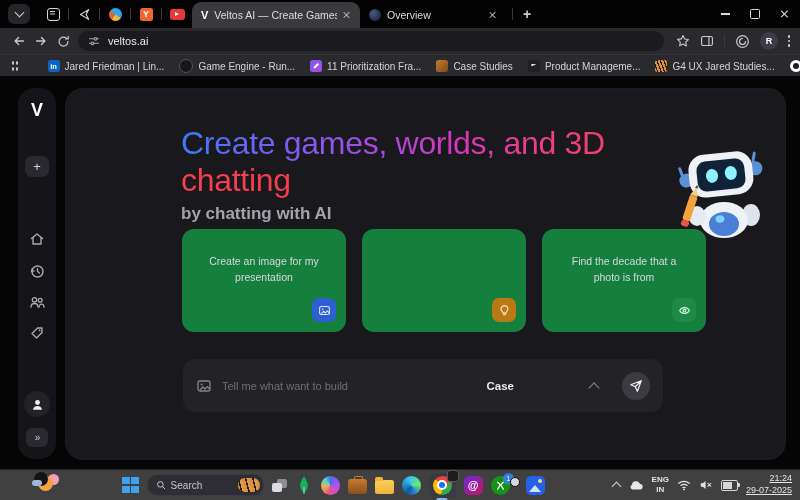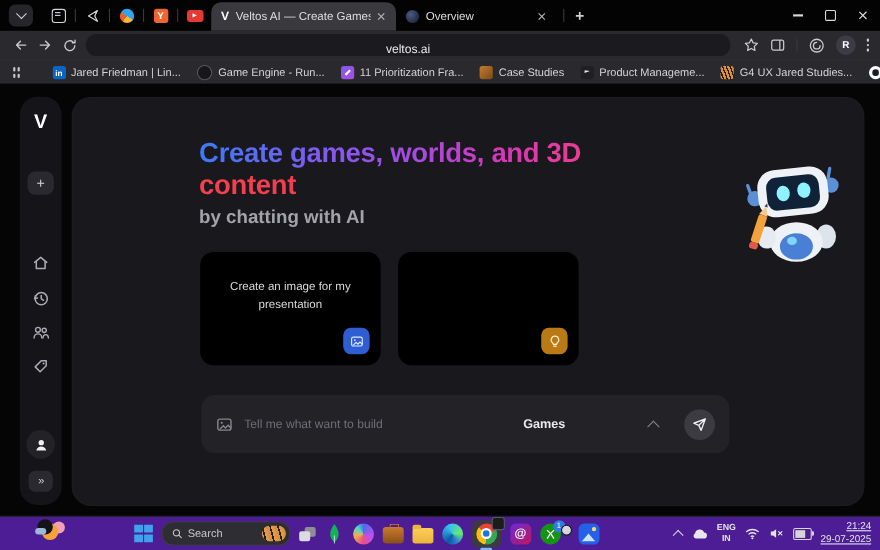--- a/index.html
+++ b/index.html
@@ -32,21 +32,21 @@
   .wincontrols{margin-left:auto;display:flex;height:100%;}
   .wc{width:30px;display:flex;align-items:center;justify-content:center;}
   .wc-min{width:9px;height:1.4px;background:#d9d9dd;}
   .wc-max{width:8px;height:8px;border:1.2px solid #d9d9dd;border-radius:1.5px;}
   .wc .xico{transform:scale(1.15);}
   .wc .xico::before,.wc .xico::after{background:#d9d9dd;}
 
   
   .toolbar{position:absolute;top:28px;left:0;right:0;height:26px;background:#2a292d;display:flex;align-items:center;padding:0 8px;}
   .navbtn{width:22px;height:22px;display:flex;align-items:center;justify-content:center;}
-  .addressbar{width:566px;height:20px;background:#1b1a1e;border-radius:10px;display:flex;align-items:center;gap:8px;padding:0 10px;margin-left:4px;flex-direction:column;}
+  .addressbar{width:566px;height:20px;background:#1b1a1e;border-radius:10px;display:flex;align-items:center;gap:8px;padding:0 10px;margin-left:4px;}
   .url{color:#e9e9eb;font-size:11px;}
   .tb-right{display:flex;align-items:center;gap:10px;margin-left:12px;}
   .avatarR{width:18px;height:18px;border-radius:50%;background:#3c3b46;color:#fff;font-size:9px;font-weight:bold;display:flex;align-items:center;justify-content:center;}
   .kebab{display:flex;flex-direction:column;gap:2px;}
   .kebab i{width:2.4px;height:2.4px;border-radius:50%;background:#cfcfd4;}
 
   
   .bookmarks{position:absolute;top:54px;left:0;right:0;height:22px;background:#2a292d;border-top:1px solid #343339;display:flex;align-items:center;gap:15px;padding:0 12px;}
   .gridico{width:10px;height:10px;display:grid;grid-template-columns:1fr 1fr;grid-template-rows:1fr 1fr;gap:1.5px;}
   .gridico i{border:1.2px solid #c6c6cb;border-radius:1px;}
@@ -68,40 +68,40 @@
 
   .sidebar{position:absolute;left:18px;top:12px;width:38px;height:371px;background:#151418;border-radius:16px;}
   .sb-logo{position:absolute;top:12px;left:0;width:38px;text-align:center;color:#fff;font-size:18px;font-weight:bold;}
   .sb-plus{position:absolute;top:68px;left:7px;width:24px;height:21px;background:#2a292f;border-radius:7px;color:#d4d4d8;font-size:13px;display:flex;align-items:center;justify-content:center;}
   .sb-ico{position:absolute;left:11px;width:16px;height:16px;}
   .sb-avatar{position:absolute;top:303px;left:6px;width:26px;height:26px;border-radius:50%;background:#232227;display:flex;align-items:center;justify-content:center;}
   .sb-expand{position:absolute;top:340px;left:8px;width:22px;height:19px;background:#2a292f;border-radius:6px;color:#cfcfd4;font-size:10px;display:flex;align-items:center;justify-content:center;letter-spacing:-1px;}
 
   .canvas{position:absolute;left:65px;top:12px;width:721px;height:372px;background:#19181c;border-radius:18px;border:1px solid rgba(255,255,255,0.02);box-sizing:border-box;}
   .hero{position:absolute;left:115px;top:36px;width:480px;}
-  .hero h1{margin:0;font-size:25px;font-weight:bold;line-height:1.15;letter-spacing:-0.3px;}
+  .hero h1{margin:0;font-size:32px;font-weight:normal;line-height:1.15;letter-spacing:-0.3px;}
   .grad1{background:linear-gradient(90deg,#3b7bf7 0%,#7c5cf0 22%,#a94ae0 42%,#d637b8 58%,#ef3f86 76%,#f23f55 100%);-webkit-background-clip:text;background-clip:text;color:transparent;display:block;}
   .grad2{background:linear-gradient(90deg,#f4404f,#e93355);-webkit-background-clip:text;background-clip:text;color:transparent;display:block;}
   .subtitle{color:#a3a3ab;font-size:17px;font-weight:bold;margin-top:5px;}
 
   .robot{position:absolute;right:10px;top:56px;width:108px;height:98px;}
 
   .cards{position:absolute;left:116px;top:140px;display:flex;gap:16px;}
-  .card{width:164px;height:103px;background:#000000;border-radius:12px;position:relative;}
+  .card{width:164px;height:103px;background:#15803d;border-radius:12px;position:relative;}
   .card-text{padding:25px 20px 0;color:#d7d8da;font-size:10.5px;line-height:1.5;text-align:center;}
   .tile{position:absolute;right:10px;bottom:10px;width:24px;height:24px;border-radius:7px;display:flex;align-items:center;justify-content:center;}
 
   .composer{position:absolute;left:117px;top:270px;width:480px;height:53px;background:#232226;border-radius:12px;display:flex;align-items:center;padding:0 13px;box-sizing:border-box;}
   .ph{margin-left:10px;color:#6e6e76;font-size:11px;flex:1;}
   .mode{color:#e9e9eb;font-size:11.5px;font-weight:bold;}
   .chev-u{width:7px;height:7px;border-left:1.5px solid #85858c;border-top:1.5px solid #85858c;transform:rotate(45deg);margin:4px 0 0 76px;}
   .send{margin-left:24px;width:28px;height:28px;border-radius:50%;background:#3c3b41;display:flex;align-items:center;justify-content:center;}
 
   
-  .taskbar{position:absolute;left:0;right:0;bottom:0;height:30px;background:#4c1d95;border-top:1px solid #232228;}
+  .taskbar{position:absolute;left:0;right:0;bottom:0;height:30px;background:#404040;border-top:1px solid #232228;}
   .weather{position:absolute;left:32px;top:4px;width:30px;height:22px;}
   .w-pink{position:absolute;right:3px;top:0;width:11px;height:11px;border-radius:50%;background:#f2a0b5;}
   .w-moon{position:absolute;left:6px;top:2px;width:15px;height:15px;border-radius:50%;background:#f5a23c;}
   .w-moon::after{content:"";position:absolute;left:-4px;top:-4px;width:14px;height:14px;border-radius:50%;background:#141317;}
   .w-cloud{position:absolute;left:0;top:6px;width:10px;height:6px;border-radius:5px;background:#9db8d8;}
   .tb-center{position:absolute;left:122px;top:0;height:30px;display:flex;align-items:center;gap:8px;}
   .winlogo{display:grid;grid-template-columns:7.5px 7.5px;grid-template-rows:7.5px 7.5px;gap:1.6px;}
   .winlogo i{background:#3fa2ef;border-radius:0.5px;}
   .searchpill{width:104px;height:20px;border-radius:10px;background:#2e2d33;border:1px solid #3c3b42;display:flex;align-items:center;gap:5px;padding:0 3px 0 8px;}
   .search-txt{color:#c6c6cc;font-size:10px;flex:1;}
@@ -320,21 +320,21 @@
             <path d="M3.2 13.5c.5-3 2.7-4 4.8-4s4.3 1 4.8 4z" fill="#f0f0f4"></path>
           </svg>
       </div>
       <div class="sb-expand">»</div>
     </aside>
 
     <main class="canvas">
       <div class="hero">
         <h1>
           <span class="grad1">Create games, worlds, and 3D</span>
-          <span class="grad2">content</span>
+          <span class="grad2">chatting</span>
         </h1>
         <div class="subtitle">by chatting with AI</div>
       </div>
 
       <svg class="robot" viewBox="0 0 108 98">
         <g transform="rotate(-6 54 40)">
           <circle cx="20" cy="32" r="7" fill="#5b8fd6"></circle>
           <circle cx="90" cy="27" r="7" fill="#5b8fd6"></circle>
           <rect x="88" y="10" width="3" height="11" rx="1.5" fill="#5b8fd6" transform="rotate(16 89 15)"></rect>
           <rect x="14" y="18" width="3" height="10" rx="1.5" fill="#5b8fd6" transform="rotate(-14 15 23)"></rect>
@@ -372,32 +372,43 @@
         <div class="card">
           <div class="tile" style="background-color: rgb(185, 122, 22);">
             <svg width="13" height="13" viewBox="0 0 16 16">
                 <g fill="none" stroke="#ffedc9" stroke-width="1.3" stroke-linecap="round">
                   <path d="M8 2a4.2 4.2 0 0 1 2.5 7.6c-.5.4-.8 1-.8 1.6H6.3c0-.6-.3-1.2-.8-1.6A4.2 4.2 0 0 1 8 2z"></path>
                   <path d="M6.6 13.2h2.8"></path>
                 </g>
               </svg>
           </div>
         </div>
+        <div class="card">
+          <div class="card-text">Find the decade that a photo is from</div>
+          <div class="tile" style="background-color: rgb(31, 138, 70);">
+            <svg width="13" height="13" viewBox="0 0 16 16">
+                <g fill="none" stroke="#d6ffe4" stroke-width="1.3">
+                  <path d="M2 8s2.2-3.7 6-3.7S14 8 14 8s-2.2 3.7-6 3.7S2 8 2 8z"></path>
+                  <circle cx="8" cy="8" r="1.7"></circle>
+                </g>
+              </svg>
+          </div>
+        </div>
       </div>
 
       <div class="composer">
         <svg width="16" height="16" viewBox="0 0 16 16">
             <g fill="none" stroke="#85858c" stroke-width="1.3">
               <rect x="2" y="3" width="12" height="10" rx="2"></rect>
               <circle cx="5.6" cy="6.4" r="1" fill="#85858c" stroke="none"></circle>
               <path d="M4 12l3-3 2 2 2.4-2.4 2.6 2.6"></path>
             </g>
           </svg>
         <span class="ph">Tell me what want to build</span>
-        <span class="mode">Games</span>
+        <span class="mode">Case</span>
         <span class="chev-u"></span>
         <div class="send">
           <svg width="14" height="14" viewBox="0 0 16 16">
               <path d="M14 2 7.2 8.8M14 2 9.6 14 7.2 8.8 2 6.6z" fill="none" stroke="#f0f0f4" stroke-width="1.4" stroke-linejoin="round"></path>
             </svg>
         </div>
       </div>
     </main>
   </div>
 

